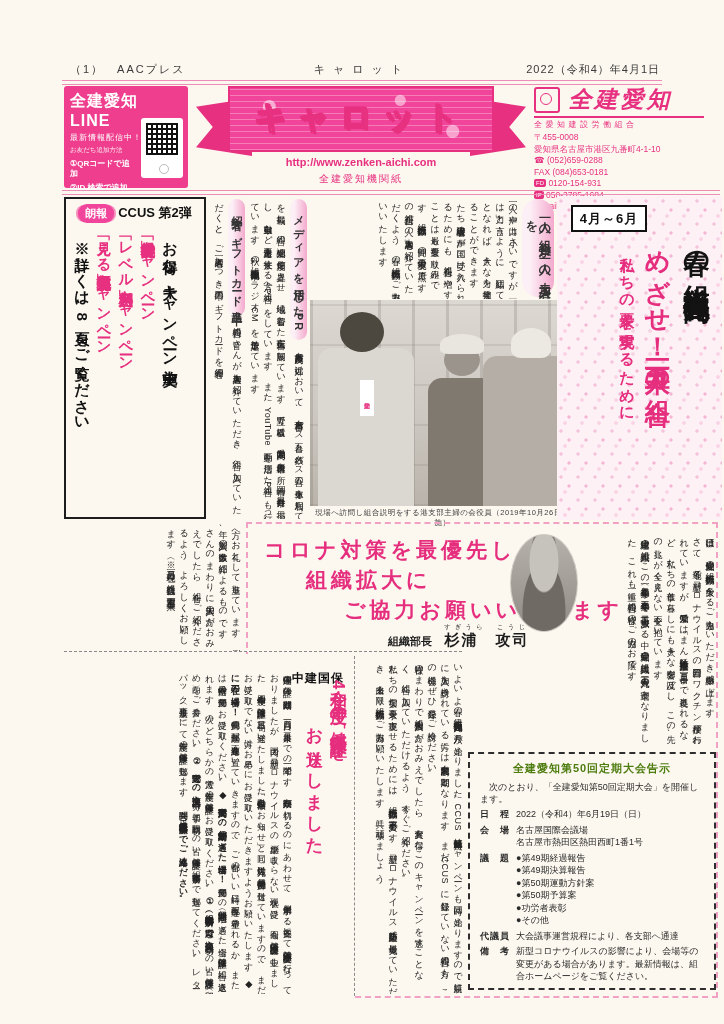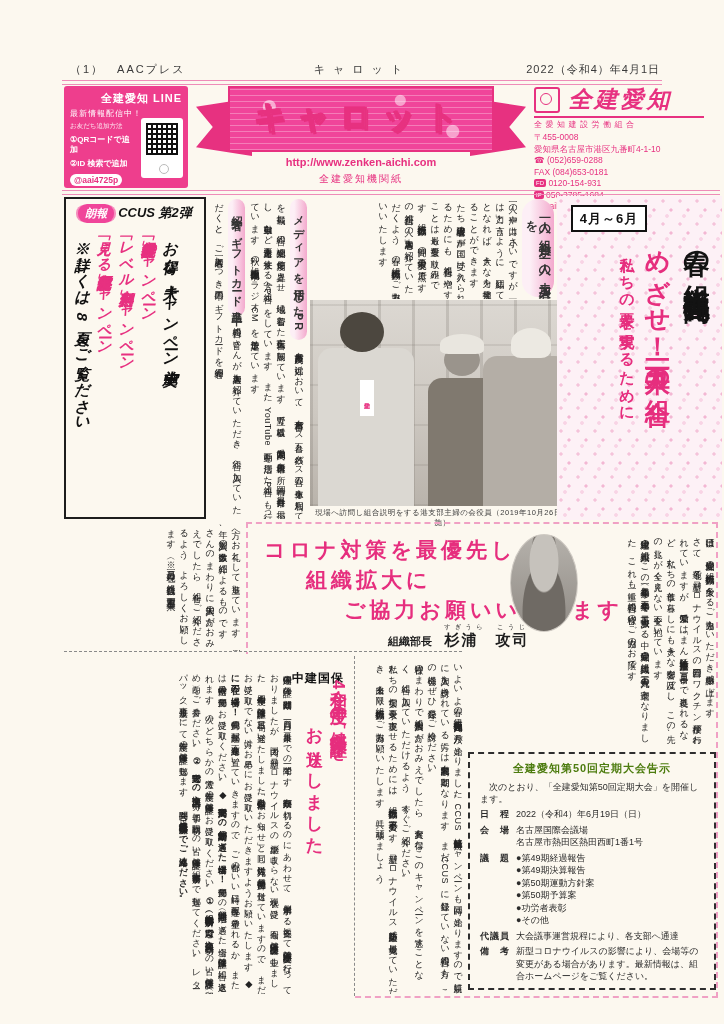--- a/index.html
+++ b/index.html
@@ -9,21 +9,21 @@
   .v{writing-mode:vertical-rl;text-orientation:mixed;}
   .pre{white-space:pre-line;}
   .hide{overflow:hidden;}
 
   
   .topbar{font-size:11px;color:#3a3a3a;letter-spacing:2px;}
   .rule{border-top:1.5px solid #ee8cb8;border-bottom:1.5px solid #ee8cb8;height:3px;}
 
   
   .linebox{background:#ee3e8d;border-radius:3px;color:#fff;padding:5px 6px;box-sizing:border-box;}
-  .linebox .t{font-size:11px;font-weight:bold;letter-spacing:1px;text-align:right;}
+  .linebox .t{font-size:16px;font-weight:bold;letter-spacing:1px;}
   .linebox .s{font-size:8px;margin-top:2px;letter-spacing:1px;}
   .linebox .m{font-size:6.5px;margin-top:3px;opacity:.9;}
   .linebox .step{font-size:8px;font-weight:bold;margin-top:4px;width:64px;line-height:1.25;}
   .idbadge{display:inline-block;background:#fff;color:#e73180;font-size:8.5px;font-weight:bold;
            border-radius:6px;padding:1px 4px;margin-top:3px;}
   .qrcard{position:absolute;right:5px;top:32px;width:42px;height:60px;background:#fff;border-radius:3px;}
   .qr{position:absolute;left:5px;top:5px;width:32px;height:32px;background:
       repeating-linear-gradient(0deg,#111 0 2px,transparent 2px 5px),
       repeating-linear-gradient(90deg,#111 0 2px,#fff 2px 5px);}
   .qrdot{position:absolute;left:18px;bottom:4px;width:8px;height:8px;border:1.5px solid #bbb;border-radius:50%;}
@@ -50,21 +50,21 @@
   .orglogo{display:inline-block;width:22px;height:22px;border:2px solid #e73180;border-radius:3px;
            vertical-align:middle;position:relative;}
   .orglogo:after{content:"";position:absolute;left:4px;top:4px;width:10px;height:10px;border:1.5px solid #e73180;border-radius:50%;}
   .orgname{display:inline-block;font-size:23px;font-weight:800;font-style:italic;letter-spacing:3px;vertical-align:middle;margin-left:4px;}
   .orgsub{font-size:8px;letter-spacing:3.5px;border-top:2px solid #e73180;margin-top:1px;padding-top:1px;}
   .orgaddr{font-size:8.5px;line-height:11.5px;margin-top:2px;}
   .tag{display:inline-block;background:#e73180;color:#fff;border-radius:2px;font-size:6px;
        padding:0 2px;line-height:8px;vertical-align:1px;}
 
   
-  .ccus{border:2.5px solid #1d1d1d;box-sizing:border-box;padding:5px 5px;background:#fcf8ef;font-style:italic;}
+  .ccus{border:2.5px solid #1d1d1d;box-sizing:border-box;padding:5px 5px;background:#fcf8ef;}
   .ccushead{text-align:center;font-size:13px;font-weight:bold;color:#111;white-space:nowrap;}
   .badge-cloud{display:inline-block;background:#f0459a;color:#fff;font-size:11px;font-weight:bold;
        border-radius:9px;padding:2px 7px;margin-right:4px;box-shadow:-3px 0 0 -1px #f58ebd,3px 0 0 -1px #f58ebd;}
   .ccusbody{height:278px;margin-top:8px;}
   .ccusbody div{line-height:22px;}
   .ccus-lead{font-size:15px;font-weight:bold;color:#111;}
   .ccus-camp{font-size:14.5px;font-weight:800;color:#e73180;}
   .ccus-note{font-size:15px;font-weight:bold;color:#111;}
 
   

